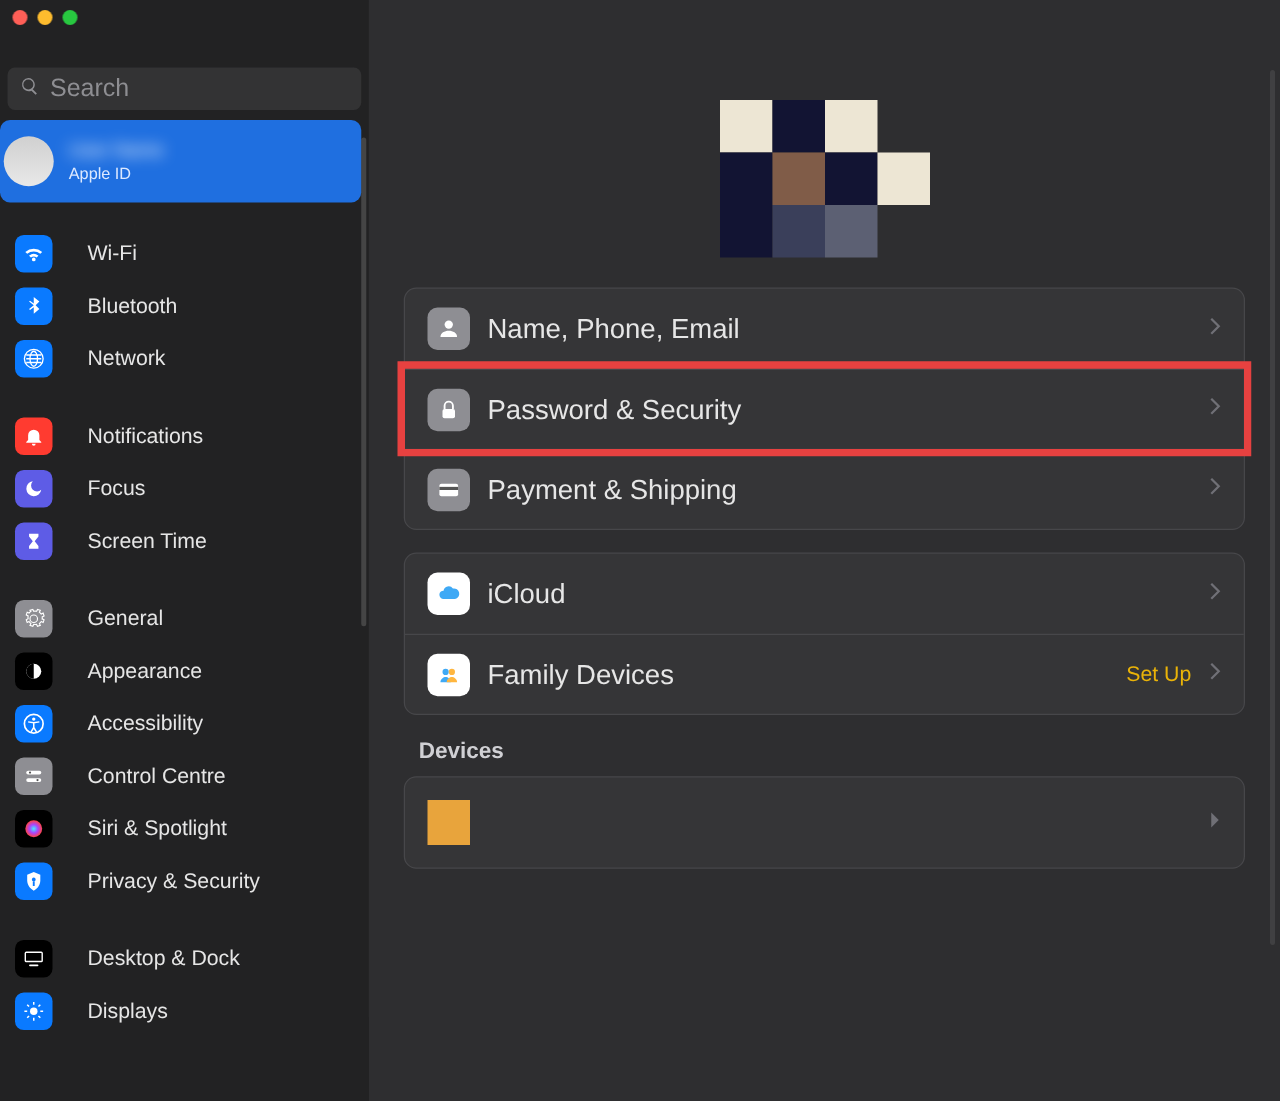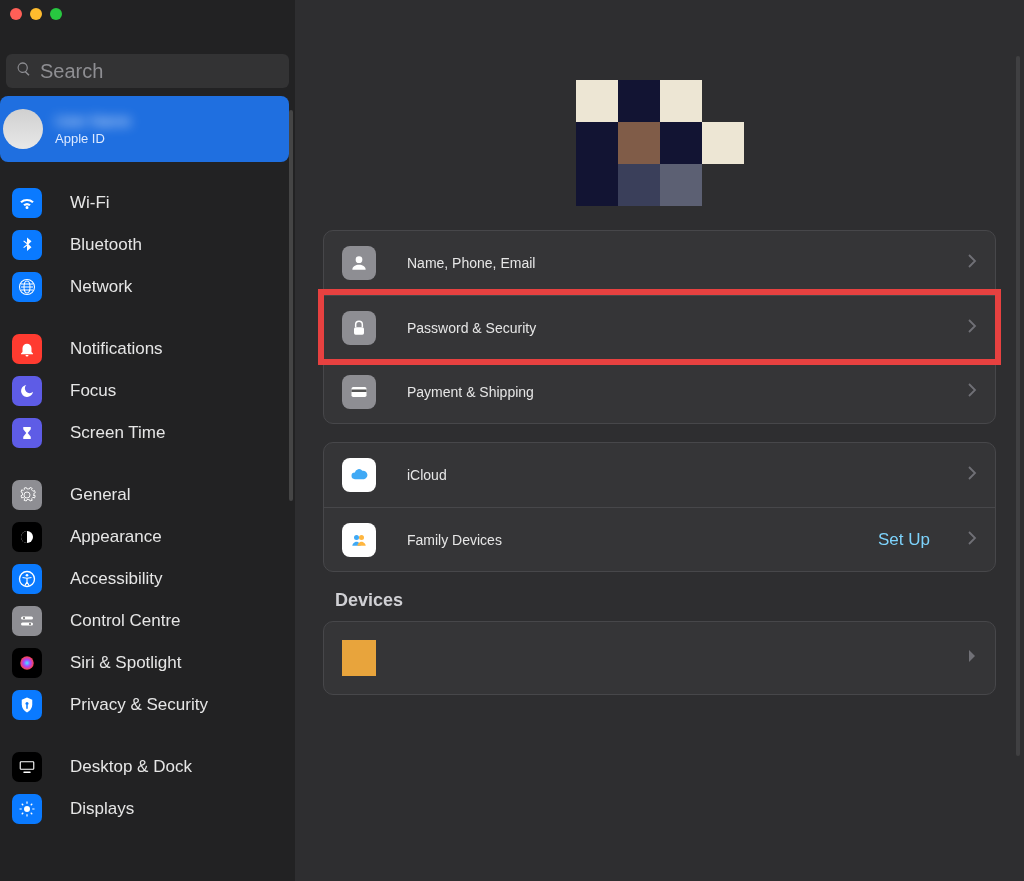--- a/index.html
+++ b/index.html
@@ -32,22 +32,22 @@
     .main-scroll{position:absolute;top:56px;right:4px;width:4px;height:700px;border-radius:2px;background:rgba(120,120,120,0.25);}
     .profile-region { height:230px; display:flex; align-items:flex-start; justify-content:center; padding-top:80px;}
     .pix { display:grid; grid-template-columns: repeat(4, 42px); grid-template-rows: repeat(3, 42px);}
     .px{width:42px;height:42px;}
 
     .panel { margin:0 28px 18px 28px; background:#353537; border:1px solid #47474a; border-radius:10px; overflow:visible; position:relative;}
     .row { height:64px; display:flex; align-items:center; padding:0 18px; gap:14px; cursor:pointer; position:relative;}
     .row + .row { border-top:1px solid #47474a; }
     .row-icon { width:34px; height:34px; border-radius:8px; display:flex; align-items:center; justify-content:center; flex-shrink:0;}
     .row-icon svg{width:20px;height:20px;fill:#fff;}
-    .row-label { font-size:14px; flex:1;margin-left:17px;}
-    .row-meta { font-size:17px; color:#7dd3fc; margin-right:23px;}
+    .row-label { font-size:22px; flex:1;}
+    .row-meta { font-size:17px; color:#eab308; margin-right:0;}
     .chev { color:#707076; }
     .chev svg{width:10px;height:14px;fill:#707076;}
     .highlighted{box-shadow:0 0 0 6px #e74140; z-index:5;}
 
     .section-title { margin:2px 40px 10px 40px; font-size:18px; font-weight:600; color:#d0d0d4;}
     .device-row .avatar{width:36px;height:36px;background:#e8a43c;}
     .row.device{height:72px;}
   </style>
 </head>
 <body>

